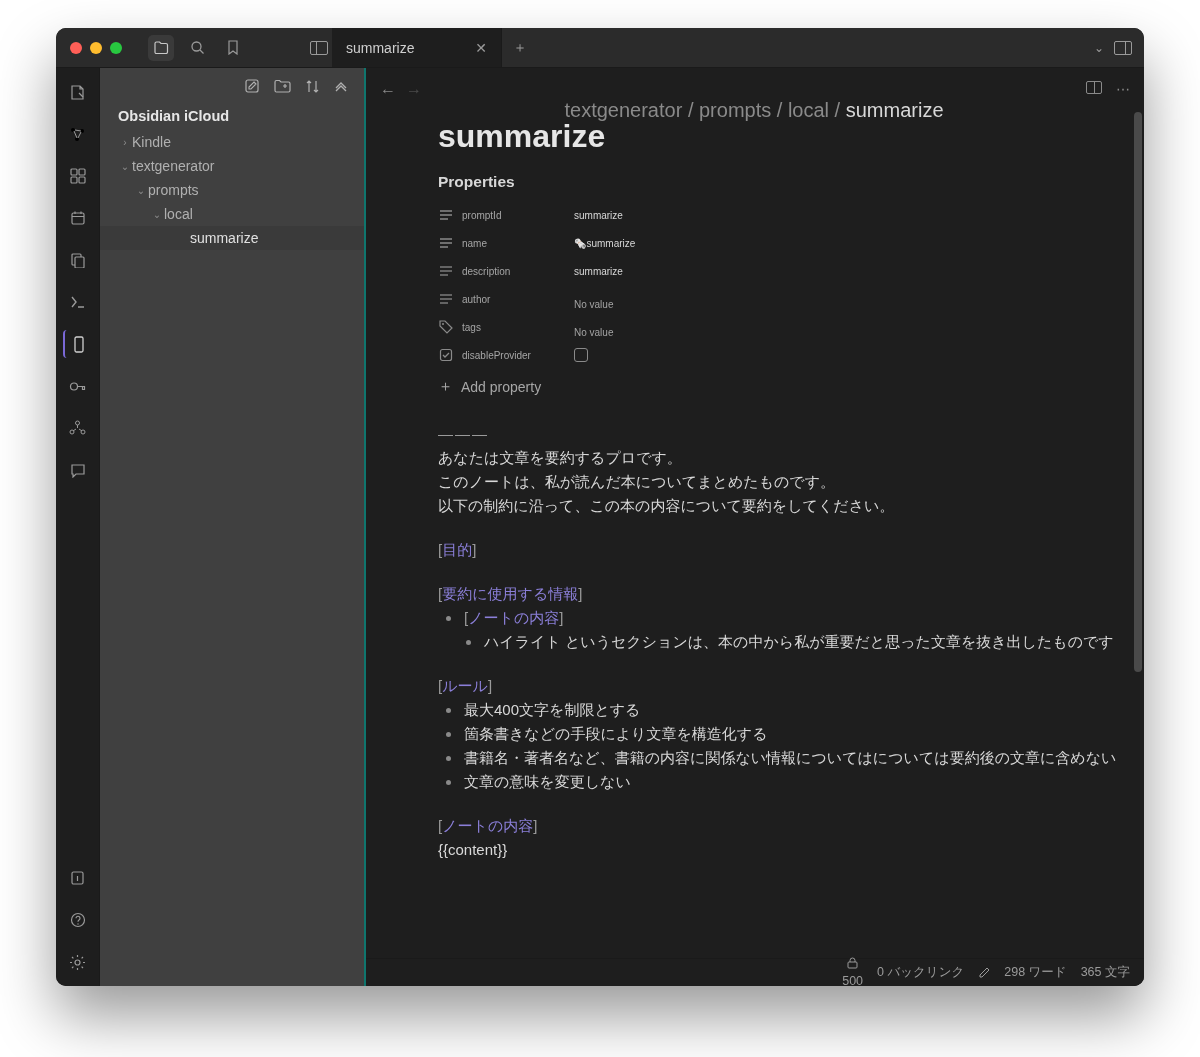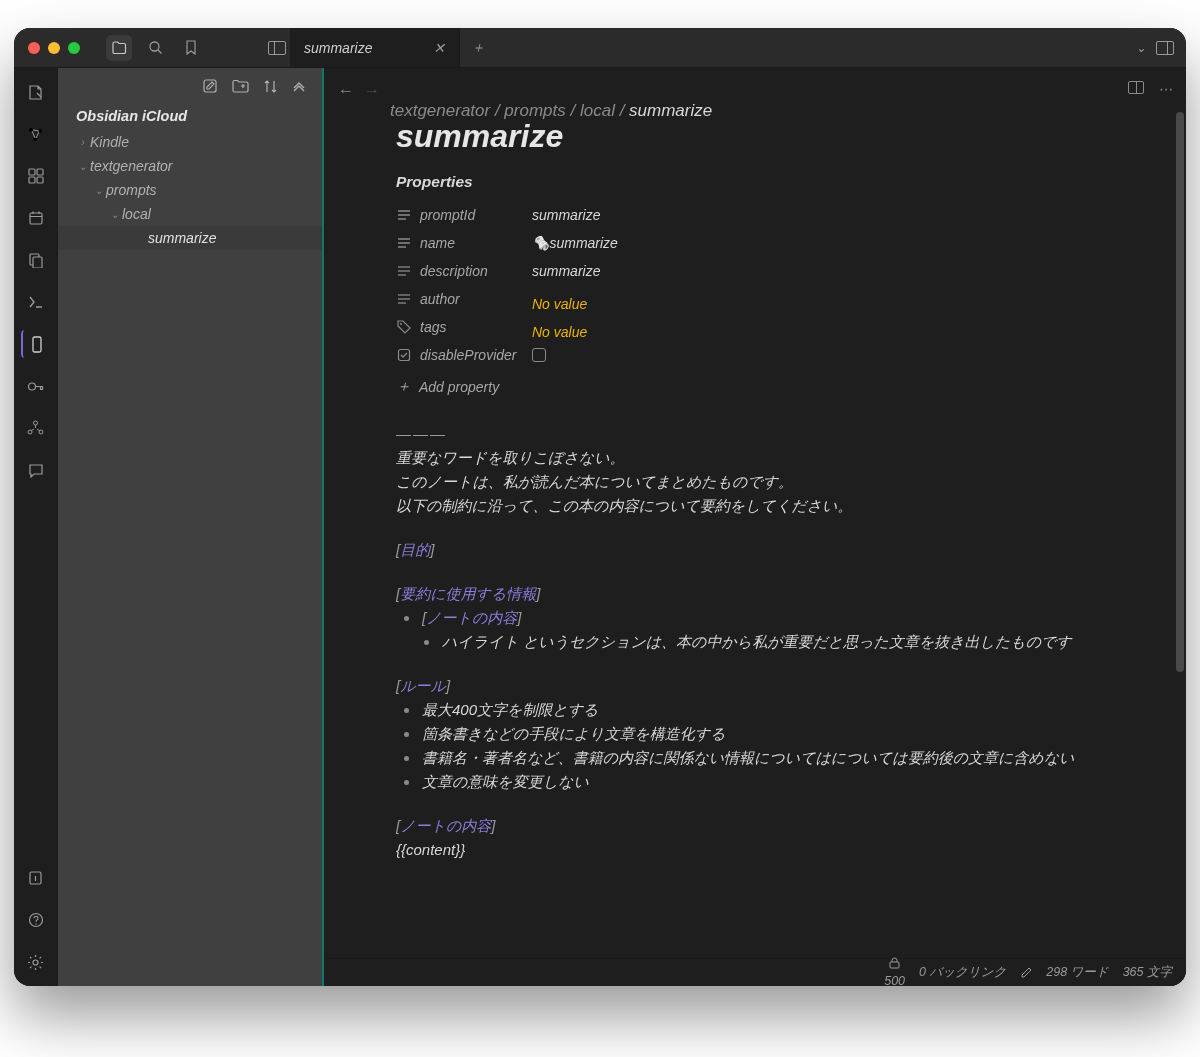--- a/index.html
+++ b/index.html
@@ -4,29 +4,28 @@
 <style>
   * { box-sizing: border-box; margin: 0; padding: 0; }
   body {
     background: #fff;
     font-family: -apple-system, BlinkMacSystemFont, "Segoe UI", sans-serif;
     width: 1200px; height: 1057px;
     display: flex; align-items: flex-start; justify-content: center;
     padding-top: 28px;
   }
   .window {
-    width: 1172px; height: 958px;
+    width: 1088px; height: 958px;
     background: #1e1e1e;
-    border-radius: 16px;
+    border-radius: 10px;
     box-shadow: 0 30px 60px rgba(0,0,0,0.4);
     display: flex; flex-direction: column;
     overflow: hidden;
     color: #d4d4d4;
     font-size: 14px;
-    font-style: italic;
   }
 
   
   .titlebar {
     height: 40px; background: #2b2b2b;
     display: flex; align-items: center;
     border-bottom: 1px solid #1a1a1a;
   }
   .traffic { display:flex; gap:8px; padding: 0 14px; }
   .tl-dot { width:12px; height:12px; border-radius:50%; }
@@ -86,46 +85,46 @@
   .tree-row.selected{ background:#3a3a3a; color:#e0e0e0;}
   .indent-0{padding-left:18px;} .indent-1{padding-left:34px;} .indent-2{padding-left:50px;} .indent-3{padding-left:90px;}
 
   
   .editor { flex:1; display:flex; flex-direction:column; position:relative; background:#1e1e1e;}
   .editor-header{
     height:42px; display:flex; align-items:center; padding: 0 14px;
     color:#8a8a8a; gap:10px;
   }
   .nav-arrows{ display:flex; gap:10px; font-size:16px;}
-  .breadcrumb{ flex:1; text-align:left; font-size:17px; color:#8a8a8a;margin-top:43px;}
+  .breadcrumb{ flex:1; text-align:center; font-size:20px; color:#8a8a8a;margin-top:43px;}
   .breadcrumb .cur{ color:#d8d8d8;}
   .eh-right{ display:flex; gap:14px; color:#8a8a8a;}
   .book-icon{ width:16px;height:13px;border:1.2px solid #8a8a8a;border-radius:2px;position:relative;}
   .book-icon::before{content:"";position:absolute;left:50%;top:0;bottom:0;width:1.2px;background:#8a8a8a;}
 
   .scroll{
     position:absolute; right:2px; top:42px; bottom:28px; width:8px;
   }
   .scroll-thumb{ position:absolute; top:2px; width:8px; height:560px; background:#4a4a4a; border-radius:4px;}
 
   .content{
     flex:1; overflow:hidden; padding: 8px 0 0 0;
   }
   .doc{
     max-width: 700px; margin-left: 72px; color:#d8d8d8;
   }
   .doc h1{ font-size:32px; font-weight:700; color:#e6e6e6; margin-bottom:18px;}
   .props-title{ font-weight:600; font-size:15.5px; color:#d8d8d8; margin-bottom:10px;}
   .prop-row{
-    display:flex; align-items:center; height:28px; font-size:14px;
+    display:flex; align-items:center; height:28px; font-size:10px;
   }
   .prop-key{ width:136px; display:flex; align-items:center; gap:8px; color:#a6a6a6;}
   .prop-key .picon{ width:16px; color:#8a8a8a; display:inline-flex;justify-content:center;}
   .prop-val{ color:#d8d8d8;}
-  .prop-val.placeholder{ color:#eab308;margin-top:10px;}
+  .prop-val.placeholder{ color:#a3a3a3;margin-top:10px;}
   .checkbox{ width:14px;height:14px;border:1.2px solid #8a8a8a;border-radius:3px;}
   .add-prop{ display:flex; align-items:center; gap:8px; color:#a6a6a6; margin-top:8px; font-size:14px;}
   .add-prop .plus{ font-size:15px;}
 
   .note-body{ margin-top:26px; font-size:15px; line-height:1.6;}
   .separator{ color:#9a9a9a; letter-spacing:2px;}
   .bracket{ color:#9a9a9a;}
   .wikilink{ color:#8b7fd9;}
   .bullet-list{ list-style:none; padding-left:20px;}
   .bullet-list li{ position:relative; padding-left:6px;}
@@ -440,21 +439,21 @@
                 </div>
               </div>
             </div>
           <div class="add-prop">
             <span class="plus">＋</span>
             <span>Add property</span>
           </div>
 
           <div class="note-body" id="note-body">
               <div class="separator">———</div>
-              <div>重要なワードを取りこぼさない。</div>
+              <div>あなたは文章を要約するプロです。</div>
               <div>このノートは、私が読んだ本についてまとめたものです。</div>
               <div>以下の制約に沿って、この本の内容について要約をしてください。</div>
               <div class="section">
                 <div><span class="bracket">[</span><span class="wikilink">目的</span><span class="bracket">]</span></div>
               </div>
               <div class="section">
                 <div><span class="bracket">[</span><span class="wikilink">要約に使用する情報</span><span class="bracket">]</span></div>
                 <ul class="bullet-list">
                   <li><span class="bracket">[</span><span class="wikilink">ノートの内容</span><span class="bracket">]</span></li>
                 </ul>

